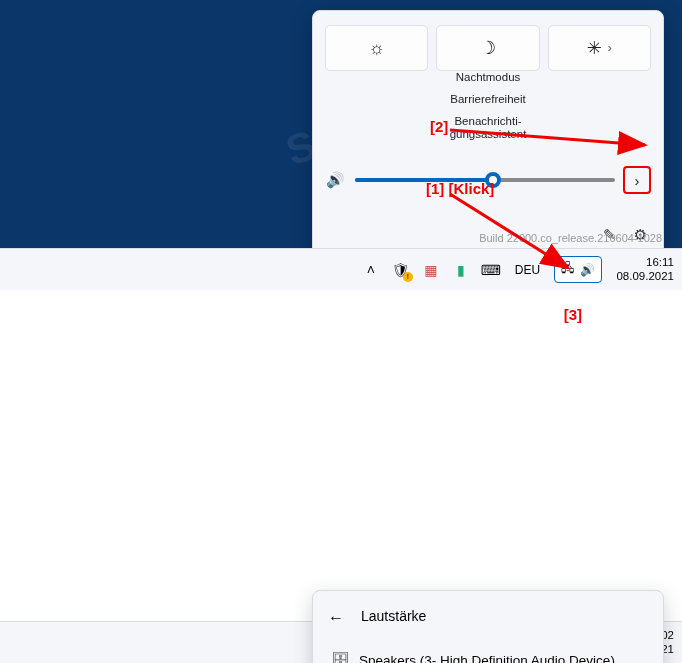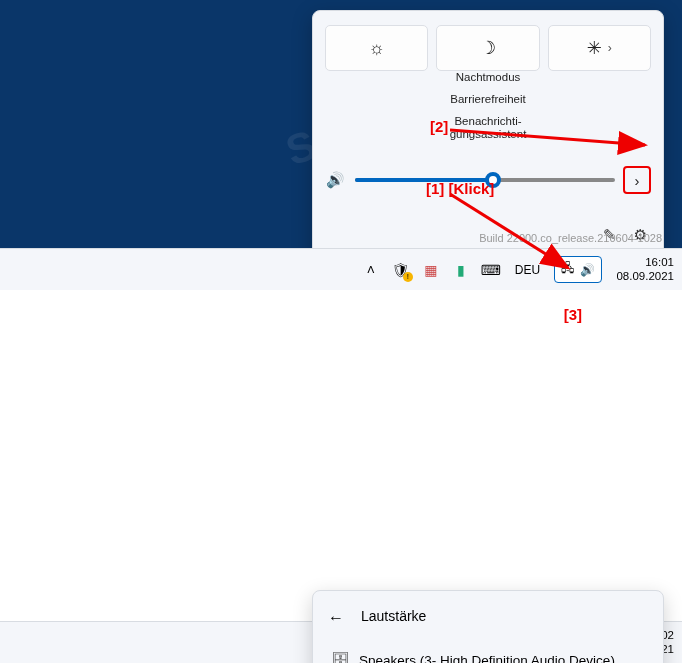--- a/index.html
+++ b/index.html
@@ -140,21 +140,21 @@
     <span class="tb-icon shield-ic">🛡</span>
     <span class="tb-icon" style="color:#c44;">▦</span>
     <span class="tb-icon" style="color:#2a7;">▮</span>
     <span class="tb-icon">⌨</span>
     <span class="tb-lang">DEU</span>
     <span class="tb-sysgroup active">
       <span>🖧</span>
       <span>🔊</span>
     </span>
     <div class="tb-clock">
-      <div>16:01</div>
+      <div>16:11</div>
       <div>08.09.2021</div>
     </div>
   </div>
 
   <div class="anno" style="top:180px; left:390px;margin-left:36px;">
     <span>[1]</span> <span>[Klick]</span>
   </div>
   <div class="anno" style="top:118px; left:430px;">[2]</div>
 
   <svg class="arrow-svg" style="top:120px; left:450px;" width="210" height="40">

